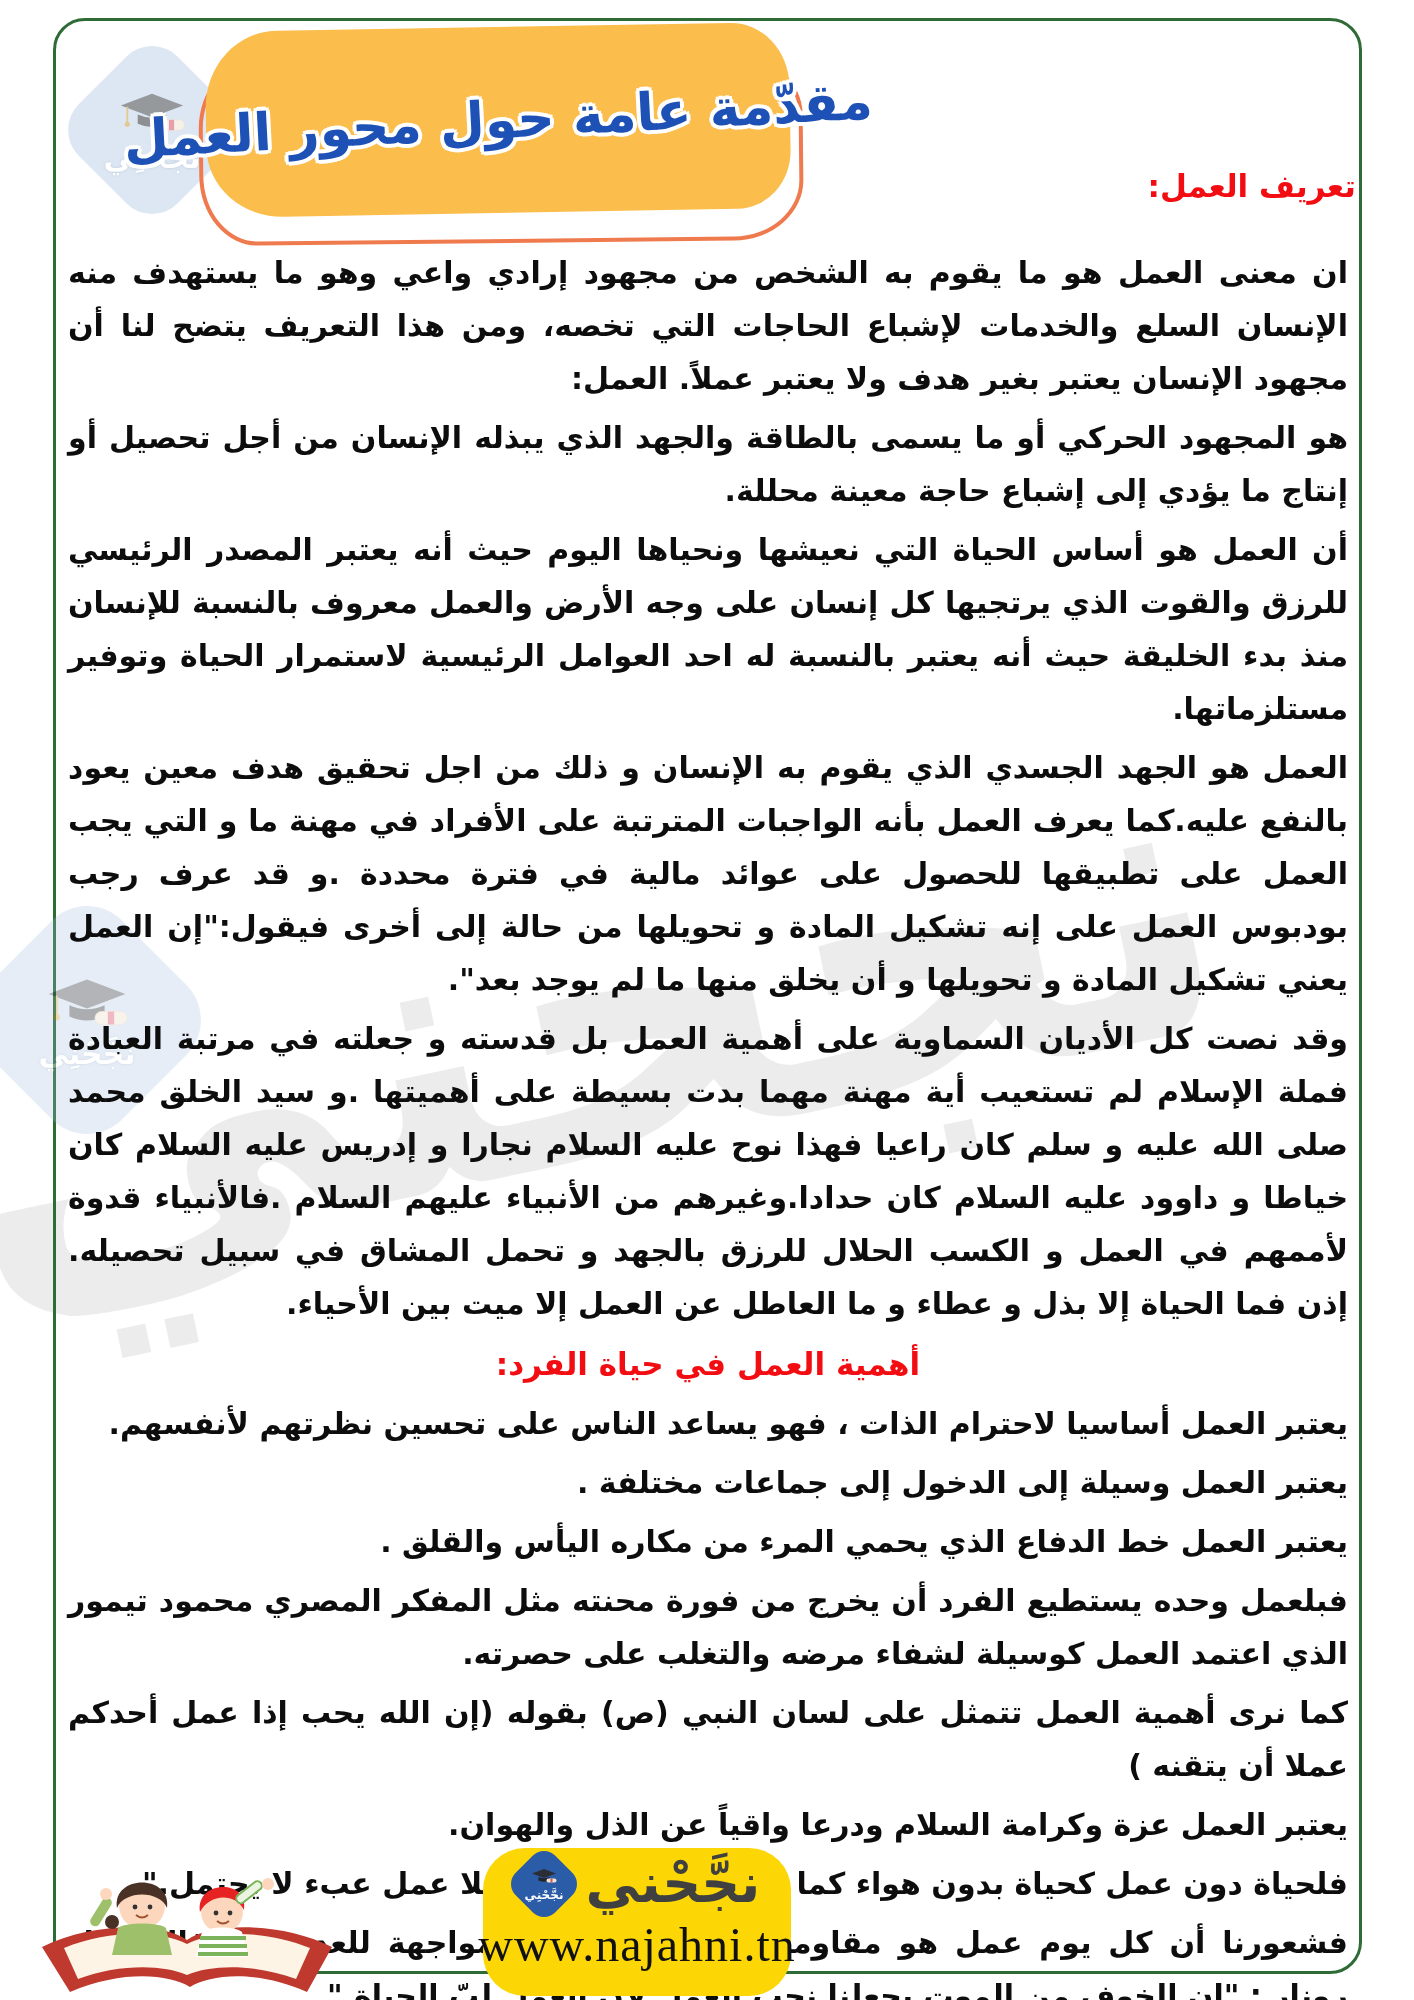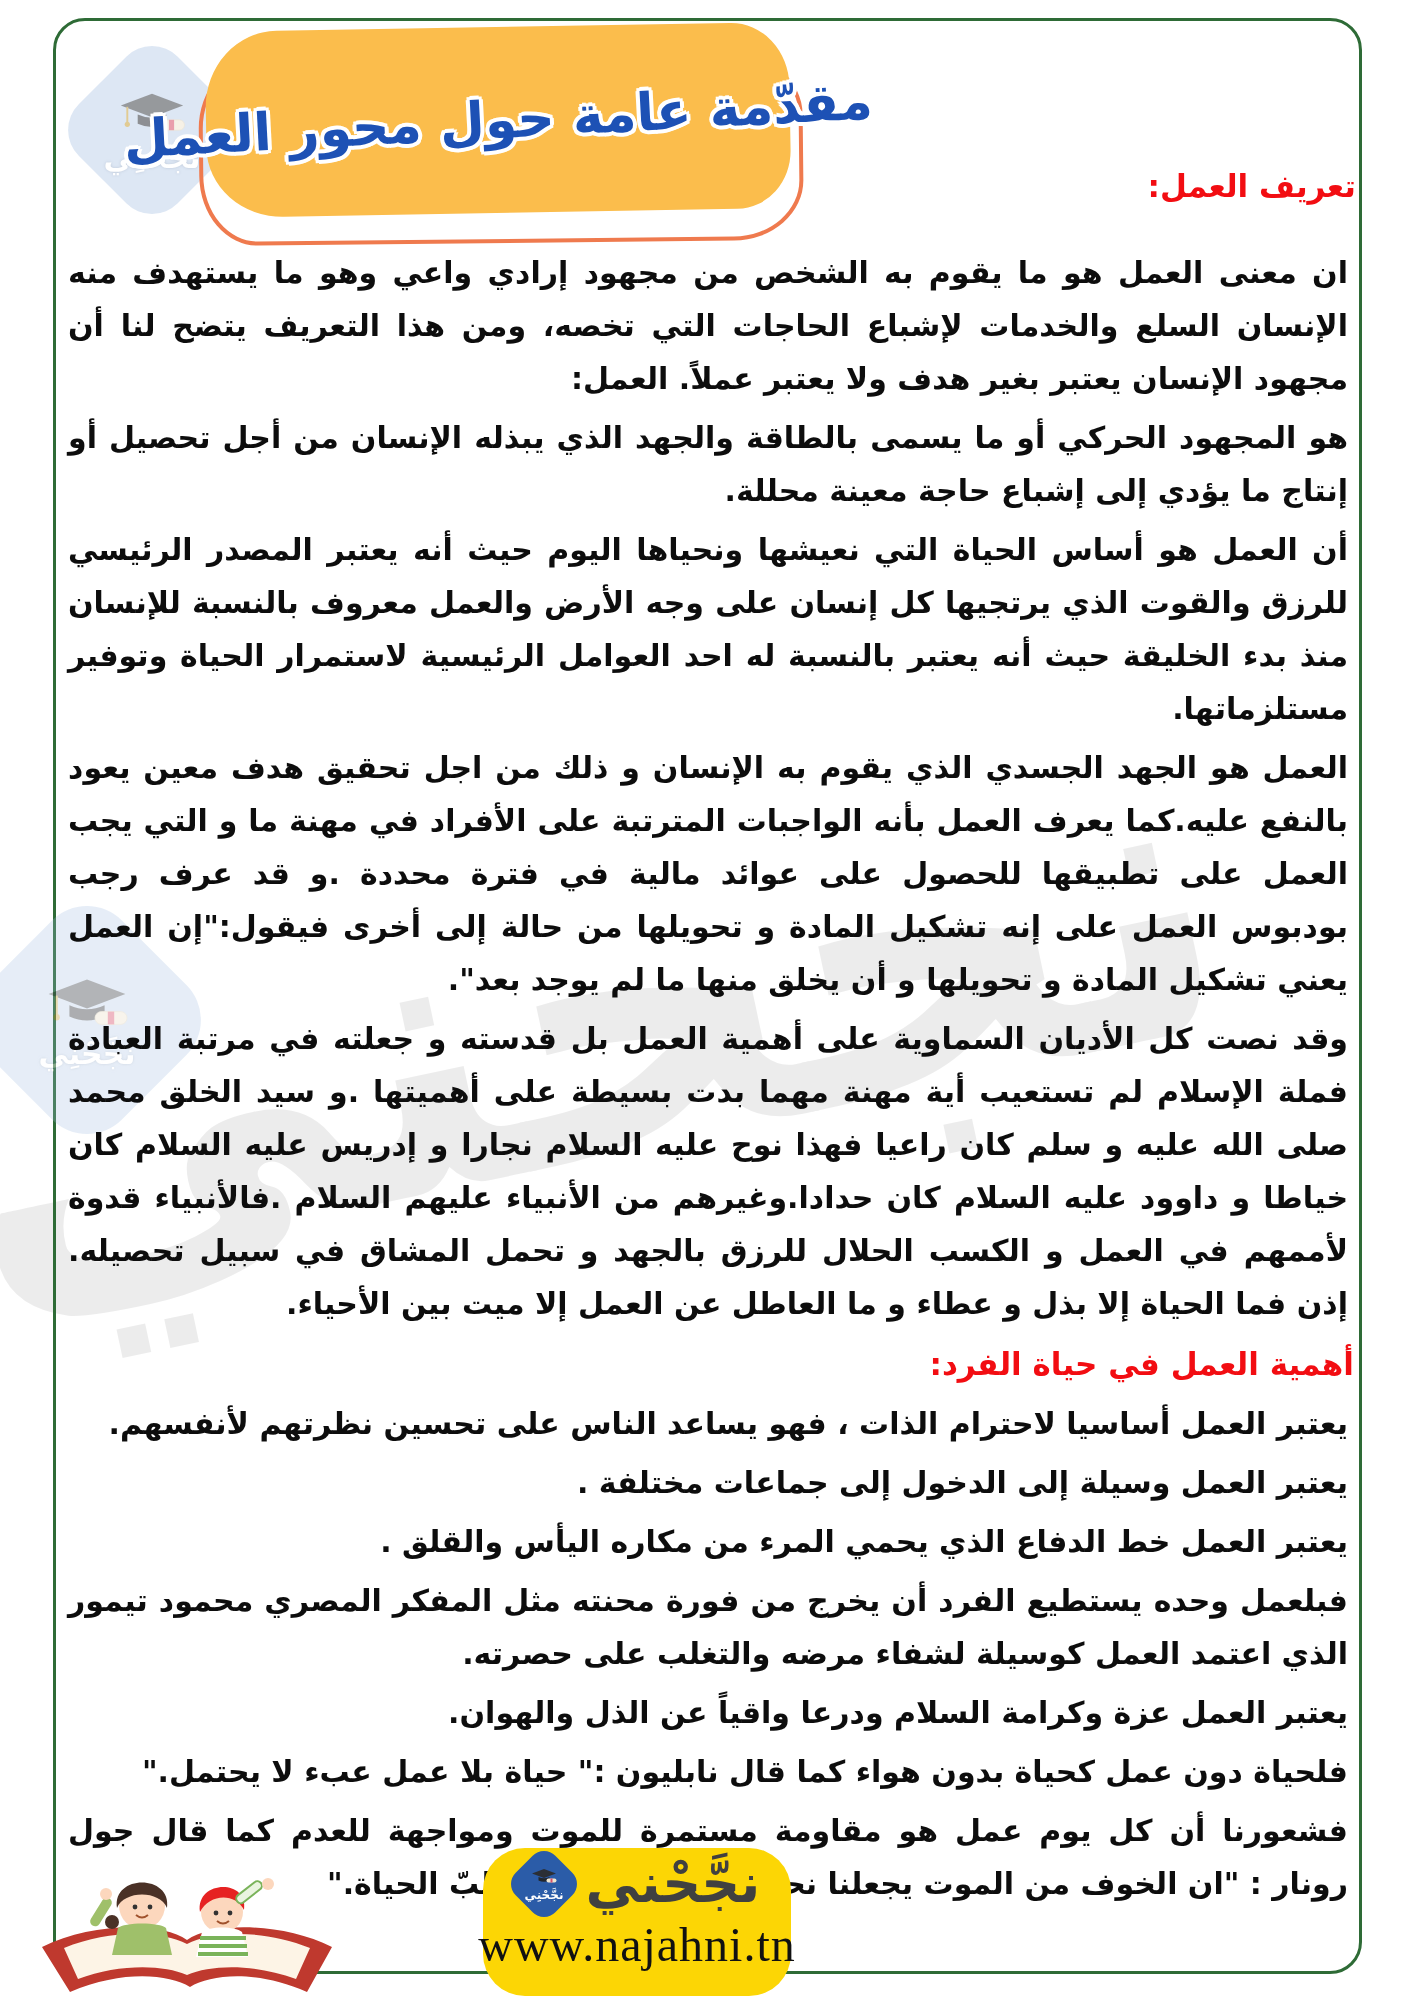--- a/index.html
+++ b/index.html
@@ -50,20 +50,21 @@
   .banner-title{
     direction:rtl;color:#1d51b5;font-weight:bold;font-size:52px;transform:rotate(-2deg);
     text-shadow:-3px -3px 0 #fff,3px -3px 0 #fff,-3px 3px 0 #fff,3px 3px 0 #fff,
                  0 -4px 0 #fff,0 4px 0 #fff,-4px 0 0 #fff,4px 0 0 #fff;
     white-space:nowrap;letter-spacing:1px;
   }
   
   .hred{
     color:#f20d12;font-weight:bold;font-size:31px;direction:rtl;margin:0;
     line-height:53px;
+    text-align:center;
   }
   .h1abs{position:absolute;top:160px;right:58px;z-index:5;}
   
   .content{
     position:absolute;left:62px;top:240px;width:1292px;z-index:5;direction:rtl;
     color:#0d0d0d;font-weight:bold;font-size:30px;line-height:53px;
   }
   .para{margin:6px;text-align:justify;}
   .content .hred{margin-top:8px;}
   
@@ -142,20 +143,21 @@
         <p class="para">أن العمل هو أساس الحياة التي نعيشها ونحياها اليوم حيث أنه يعتبر المصدر الرئيسي للرزق والقوت الذي يرتجيها كل إنسان على وجه الأرض والعمل معروف بالنسبة للإنسان منذ بدء الخليقة حيث أنه يعتبر بالنسبة له احد العوامل الرئيسية لاستمرار الحياة وتوفير مستلزماتها.</p>
         <p class="para">العمل هو الجهد الجسدي الذي يقوم به الإنسان و ذلك من اجل تحقيق هدف معين يعود بالنفع عليه.كما يعرف العمل بأنه الواجبات المترتبة على الأفراد في مهنة ما و التي يجب العمل على تطبيقها للحصول على عوائد مالية في فترة محددة .و قد عرف رجب بودبوس العمل على إنه تشكيل المادة و تحويلها من حالة إلى أخرى فيقول:"إن العمل يعني تشكيل المادة و تحويلها و أن يخلق منها ما لم يوجد بعد".</p>
         <p class="para">وقد نصت كل الأديان السماوية على أهمية العمل بل قدسته و جعلته في مرتبة العبادة فملة الإسلام لم تستعيب أية مهنة مهما بدت بسيطة على أهميتها .و سيد الخلق محمد صلى الله عليه و سلم كان راعيا فهذا نوح عليه السلام نجارا و إدريس عليه السلام كان خياطا و داوود عليه السلام كان حدادا.وغيرهم من الأنبياء عليهم السلام .فالأنبياء قدوة لأممهم في العمل و الكسب الحلال للرزق بالجهد و تحمل المشاق في سبيل تحصيله. إذن فما الحياة إلا بذل و عطاء و ما العاطل عن العمل إلا ميت بين الأحياء.</p>
       </div>
     <h2 class="hred">أهمية العمل في حياة الفرد:</h2>
     <div class="paras">
         <p class="para">يعتبر العمل أساسيا لاحترام الذات ، فهو يساعد الناس على تحسين نظرتهم لأنفسهم.</p>
         <p class="para">يعتبر العمل وسيلة إلى الدخول إلى جماعات مختلفة .</p>
         <p class="para">يعتبر العمل خط الدفاع الذي يحمي المرء من مكاره اليأس والقلق .</p>
         <p class="para">فبلعمل وحده يستطيع الفرد أن يخرج من فورة محنته مثل المفكر المصري محمود تيمور الذي اعتمد العمل كوسيلة لشفاء مرضه والتغلب على حصرته.</p>
+        <p class="para">كما نرى أهمية العمل تتمثل على لسان النبي (ص) بقوله (إن الله يحب إذا عمل أحدكم عملا أن يتقنه )</p>
         <p class="para">يعتبر العمل عزة وكرامة السلام ودرعا واقياً عن الذل والهوان.</p>
         <p class="para">فلحياة دون عمل كحياة بدون هواء كما قال نابليون :" حياة بلا عمل عبء لا يحتمل."</p>
         <p class="para">فشعورنا أن كل يوم عمل هو مقاومة مستمرة للموت ومواجهة للعدم كما قال جول رونار : "ان الخوف من الموت يجعلنا نحب العمل لأن العمل لبّ الحياة."</p>
         <p class="para" style="text-align: left;">.</p>
       </div>
   </div>
 
   <svg class="kids" width="330" height="135" viewBox="0 0 330 135">
     <path d="M20 85 C70 60 140 60 165 78 C190 60 260 60 310 85 L285 130 C235 108 190 112 168 125 C146 112 100 108 48 130 Z" fill="#bf392e"></path>
     <path d="M42 86 C88 67 140 69 165 82 L165 113 C140 102 96 102 56 117 Z" fill="#fdf4e6"></path>

